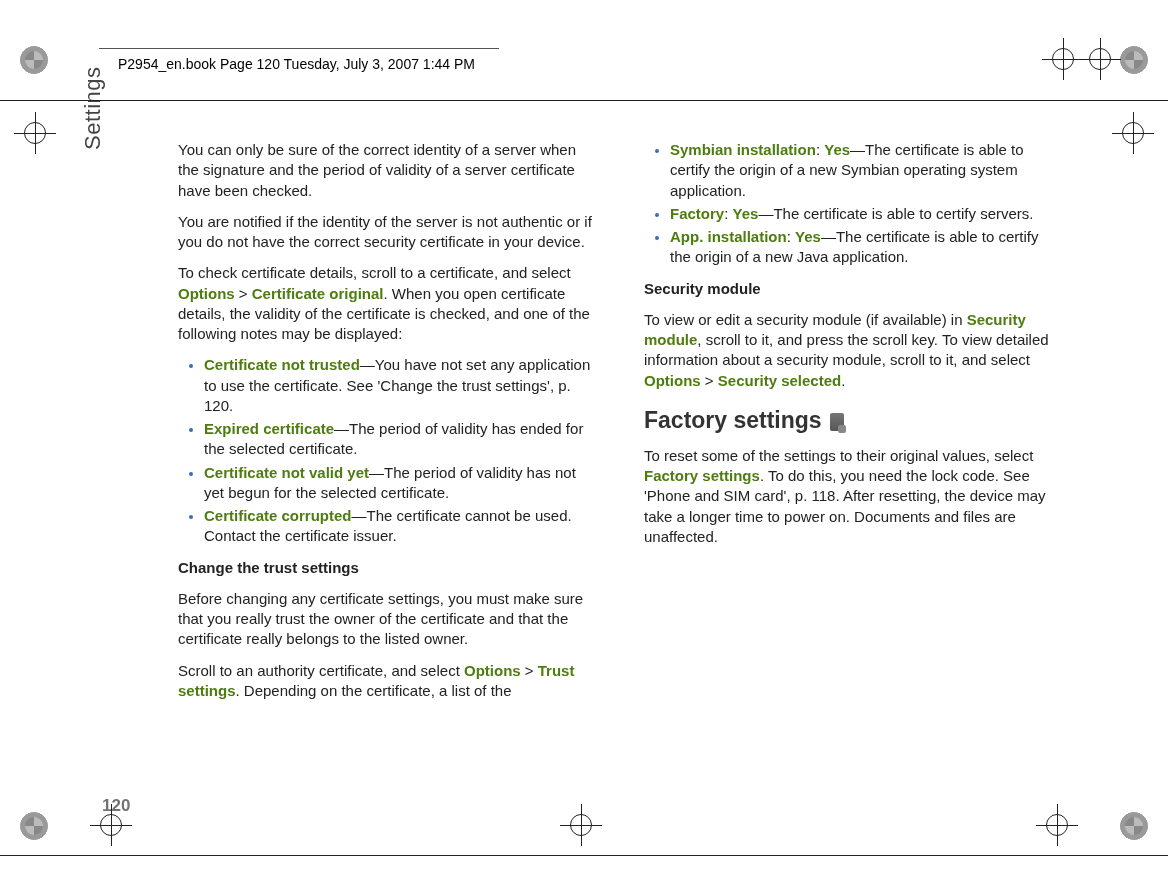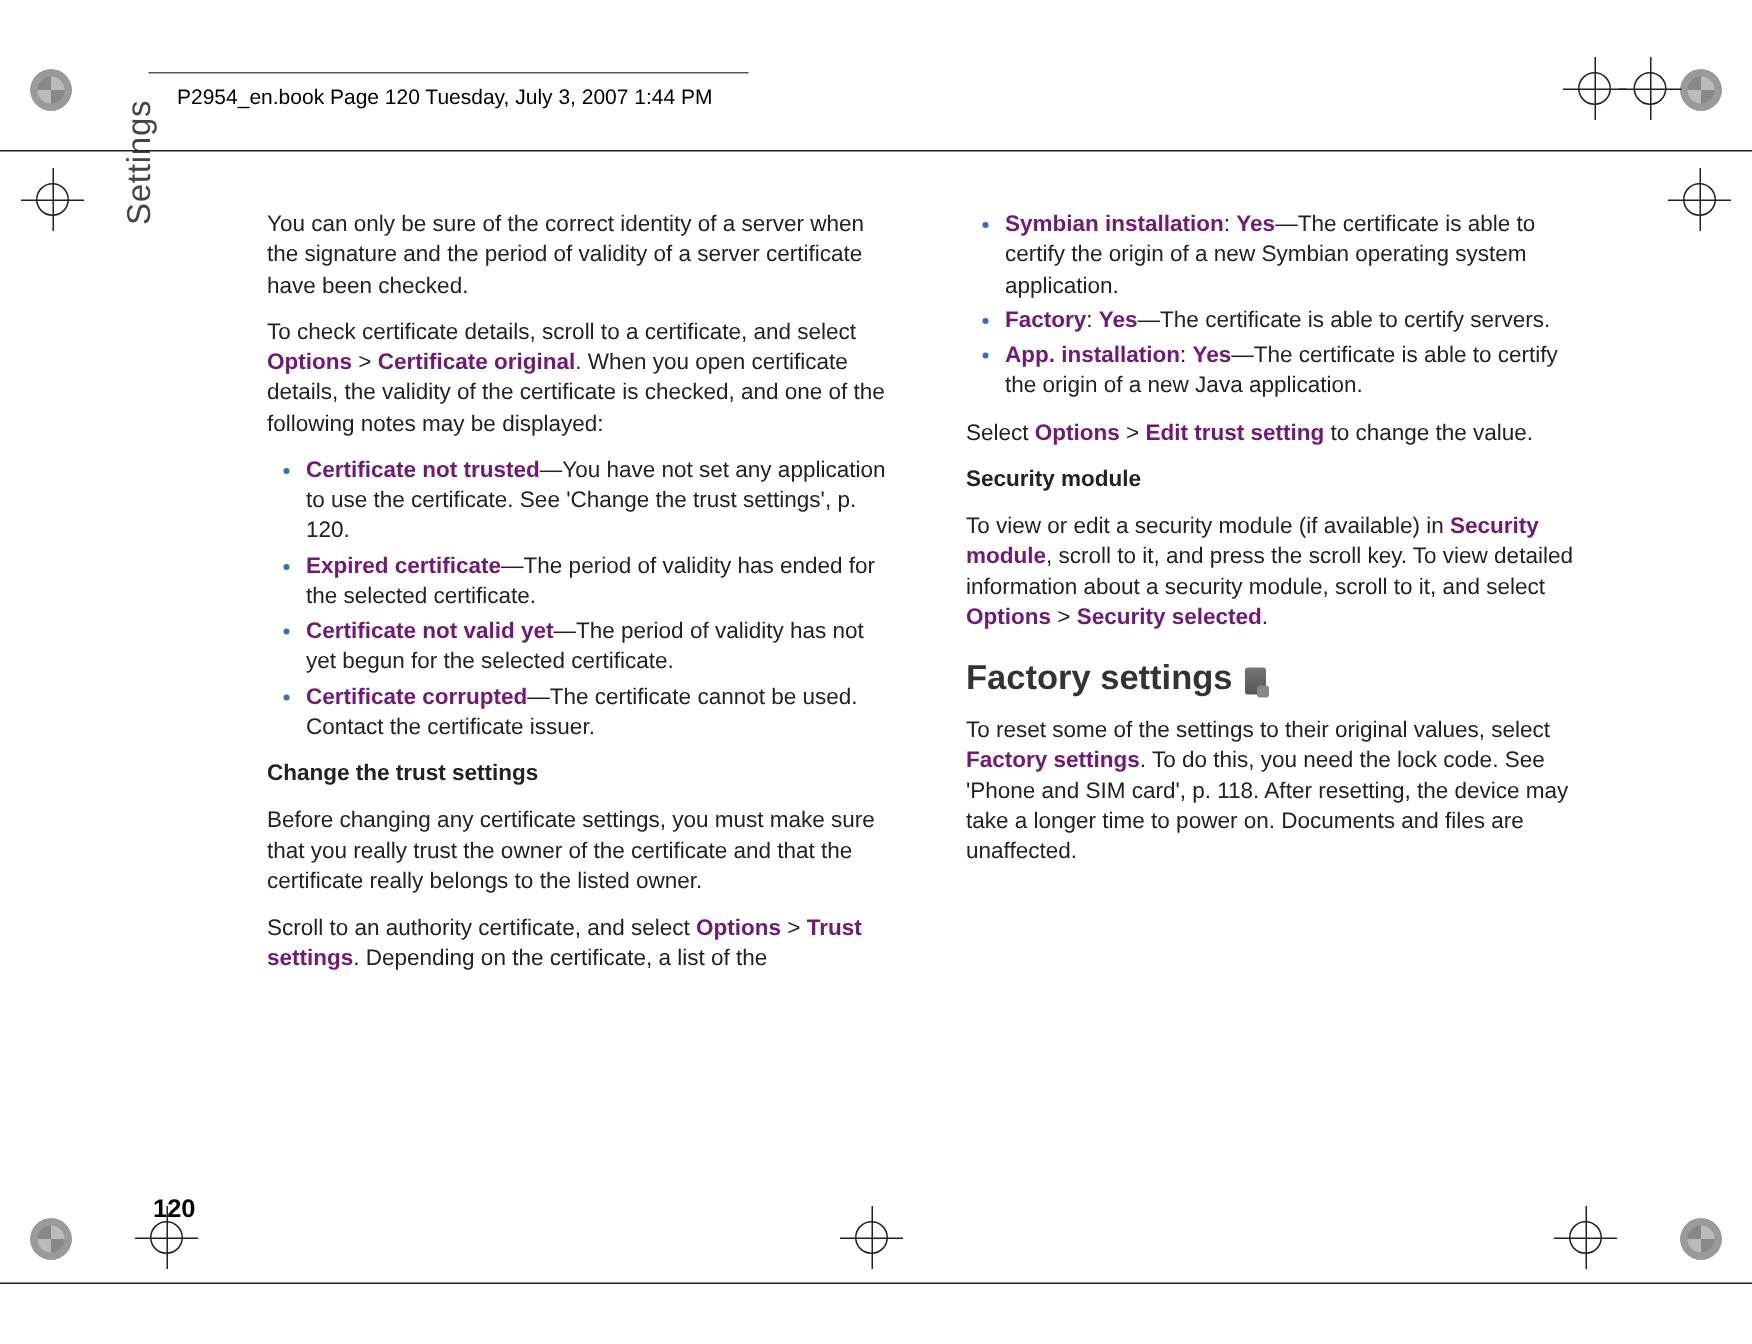--- a/index.html
+++ b/index.html
@@ -50,38 +50,38 @@
   .col {
     width: 423px;
     font-size: 15px;
     line-height: 1.35;
     color: #222;
   }
   .col p { margin: 0 0 11px 0; }
   ul { margin: 0 0 11px 0; padding-left: 26px; }
   li { margin-bottom: 3px; position: relative; }
   ul li::marker { color: #3a6bbf; font-size: 14px; }
-  .ui { color: #701a75; font-weight: 600; }
+  .ui { color: #4d7c0f; font-weight: 600; }
   .bold { font-weight: 700; color: #222; }
   .h2 {
     font-size: 23px;
     font-weight: 700;
     color: #333;
     margin: 14px 0 10px 0;
     display: flex;
     align-items: center;
     gap: 8px;
   }
   .page-num {
     position: absolute;
     bottom: 80px;
     left: 102px;
     font-weight: 700;
     font-size: 17px;
-    color: #000000;
+    color: #737373;
   }
   
   .reg-circle-gray {
     position: absolute;
     width: 28px; height: 28px;
     background: radial-gradient(circle at 50% 50%, #9a9a9a 0 14px, transparent 14px);
     border-radius: 50%;
   }
   .reg-circle-gray::after {
     content:""; position:absolute; inset:5px;
@@ -154,20 +154,21 @@
     <div class="h"></div>
     <div class="v"></div>
   </div>
 
 <div class="rule-h" style="top:100px;left:0;width:1168px"></div>
 <div class="rule-h" style="bottom:40px;left:0;width:1168px"></div>
 
 <div class="page">
   <div class="col">
     <p>You can only be sure of the correct identity of a server when the signature and the period of validity of a server certificate have been checked.</p>
+    <p>You are notified if the identity of the server is not authentic or if you do not have the correct security certificate in your device.</p>
     <p>
       <span>To check certificate details, scroll to a certificate, and select </span><span class="ui">Options</span><span> &gt; </span><span class="ui">Certificate original</span><span>. When you open certificate details, the validity of the certificate is checked, and one of the following notes may be displayed:</span>
     </p>
     <ul>
       <li><span class="ui">Certificate not trusted</span><span>—You have not set any application to use the certificate. See 'Change the trust settings', p. 120.</span></li>
       <li><span class="ui">Expired certificate</span><span>—The period of validity has ended for the selected certificate.</span></li>
       <li><span class="ui">Certificate not valid yet</span><span>—The period of validity has not yet begun for the selected certificate.</span></li>
       <li><span class="ui">Certificate corrupted</span><span>—The certificate cannot be used. Contact the certificate issuer.</span></li>
     </ul>
     <p class="bold">Change the trust settings</p>
@@ -176,23 +177,20 @@
       <span>Scroll to an authority certificate, and select </span><span class="ui">Options</span><span> &gt; </span><span class="ui">Trust settings</span><span>. Depending on the certificate, a list of the</span>
     </p>
   </div>
 
   <div class="col">
     <ul>
       <li><span class="ui">Symbian installation</span><span>: </span><span class="ui">Yes</span><span>—The certificate is able to certify the origin of a new Symbian operating system application.</span></li>
       <li><span class="ui">Factory</span><span>: </span><span class="ui">Yes</span><span>—The certificate is able to certify servers.</span></li>
       <li><span class="ui">App. installation</span><span>: </span><span class="ui">Yes</span><span>—The certificate is able to certify the origin of a new Java application.</span></li>
     </ul>
-    <p>
-      <span>Select </span><span class="ui">Options</span><span> &gt; </span><span class="ui">Edit trust setting</span><span> to change the value.</span>
-    </p>
     <p class="bold">Security module</p>
     <p>
       <span>To view or edit a security module (if available) in </span><span class="ui">Security module</span><span>, scroll to it, and press the scroll key. To view detailed information about a security module, scroll to it, and select </span><span class="ui">Options</span><span> &gt; </span><span class="ui">Security selected</span><span>.</span>
     </p>
     <div class="h2">
       <span>Factory settings</span>
       <span class="fs-icon"></span>
     </div>
     <p>
       <span>To reset some of the settings to their original values, select </span><span class="ui">Factory settings</span><span>. To do this, you need the lock code. See 'Phone and SIM card', p. 118. After resetting, the device may take a longer time to power on. Documents and files are unaffected.</span>

